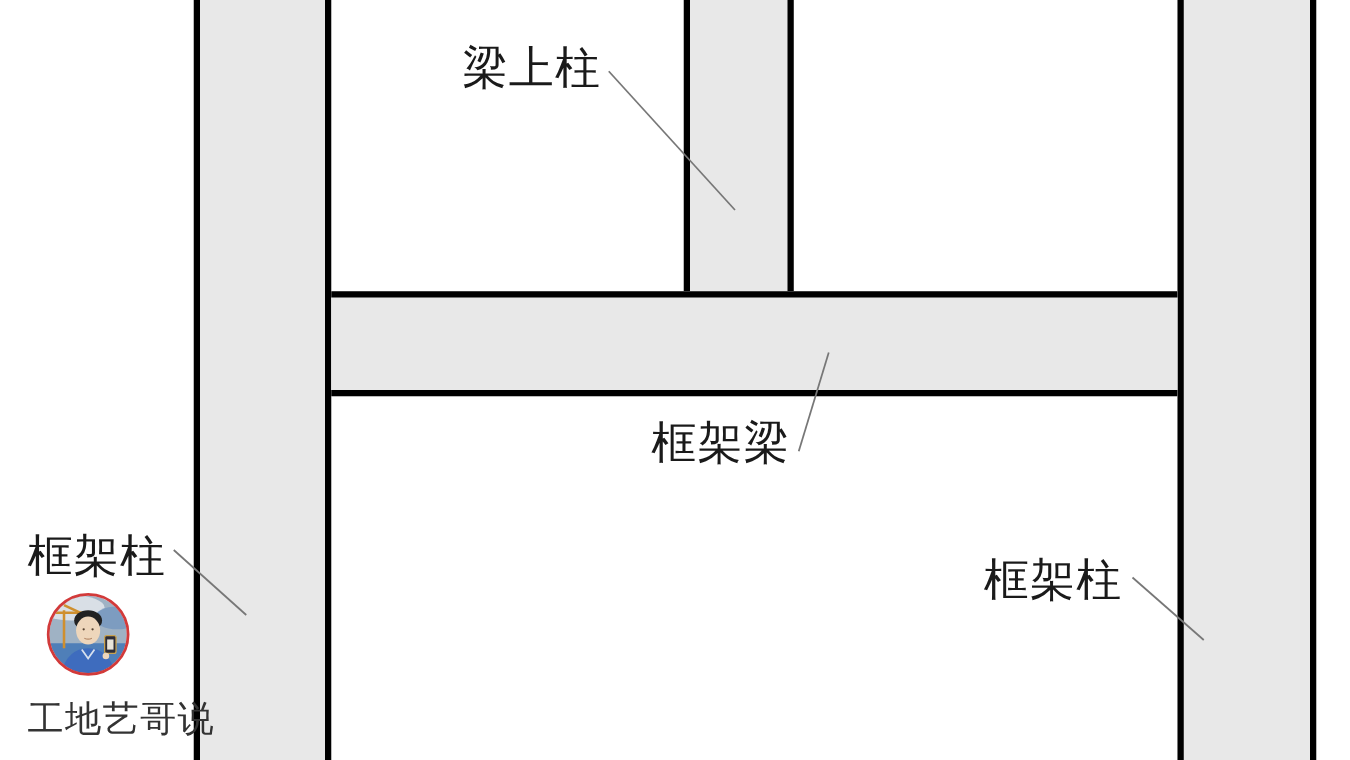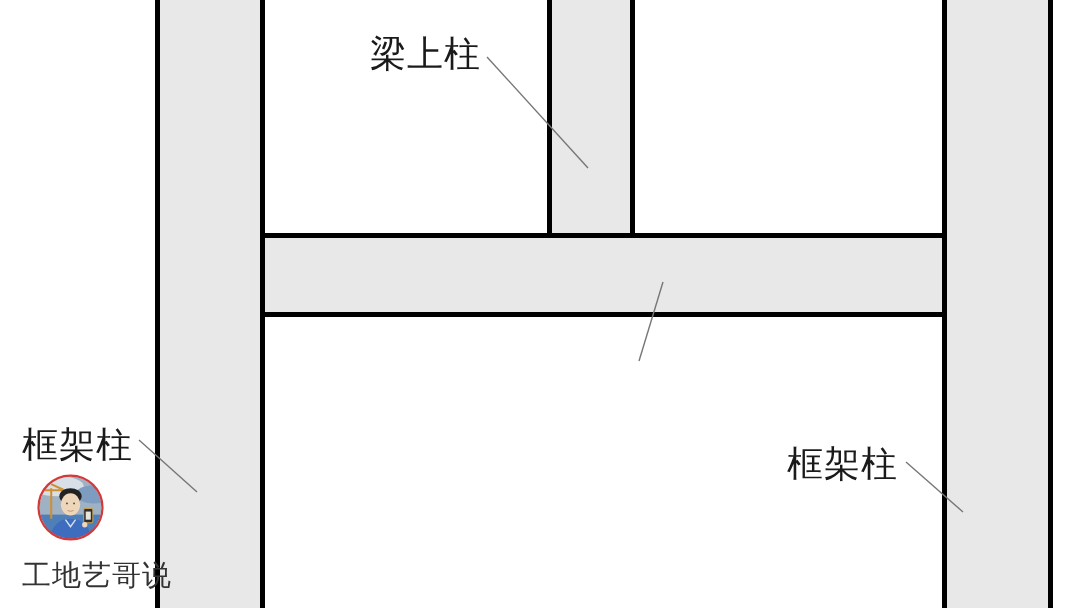--- a/index.html
+++ b/index.html
@@ -39,20 +39,21 @@
   <div class="member beam"></div>
 
   <svg class="leaders" viewBox="0 0 1080 608">
     <line x1="487" y1="57" x2="588" y2="168" stroke="#777777" stroke-width="1.4"></line>
     <line x1="663" y1="282" x2="639" y2="361" stroke="#777777" stroke-width="1.4"></line>
     <line x1="139" y1="440" x2="197" y2="492" stroke="#777777" stroke-width="1.4"></line>
     <line x1="906" y1="462" x2="963" y2="512" stroke="#777777" stroke-width="1.4"></line>
   </svg>
 
   <div class="diagram-label label-beam-top-column">梁上柱</div>
+  <div class="diagram-label label-frame-beam">框架梁</div>
   <div class="diagram-label label-frame-column-left">框架柱</div>
   <div class="diagram-label label-frame-column-right">框架柱</div>
 
   <svg class="avatar" viewBox="0 0 66 66">
     <defs>
       <clipPath id="avclip">
           <circle cx="33" cy="33" r="30.5"></circle>
         </clipPath>
     </defs>
     <g clip-path="url(#avclip)">

